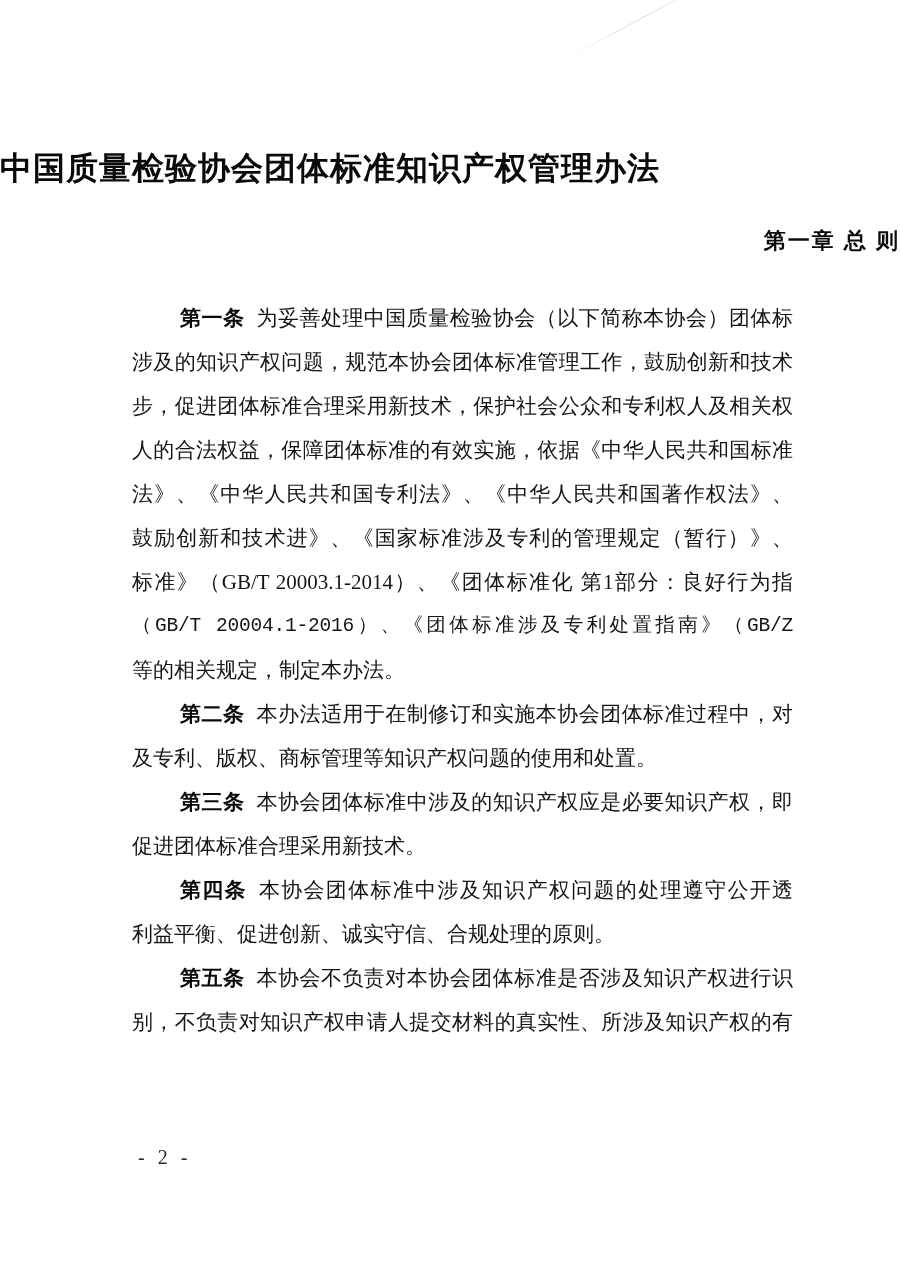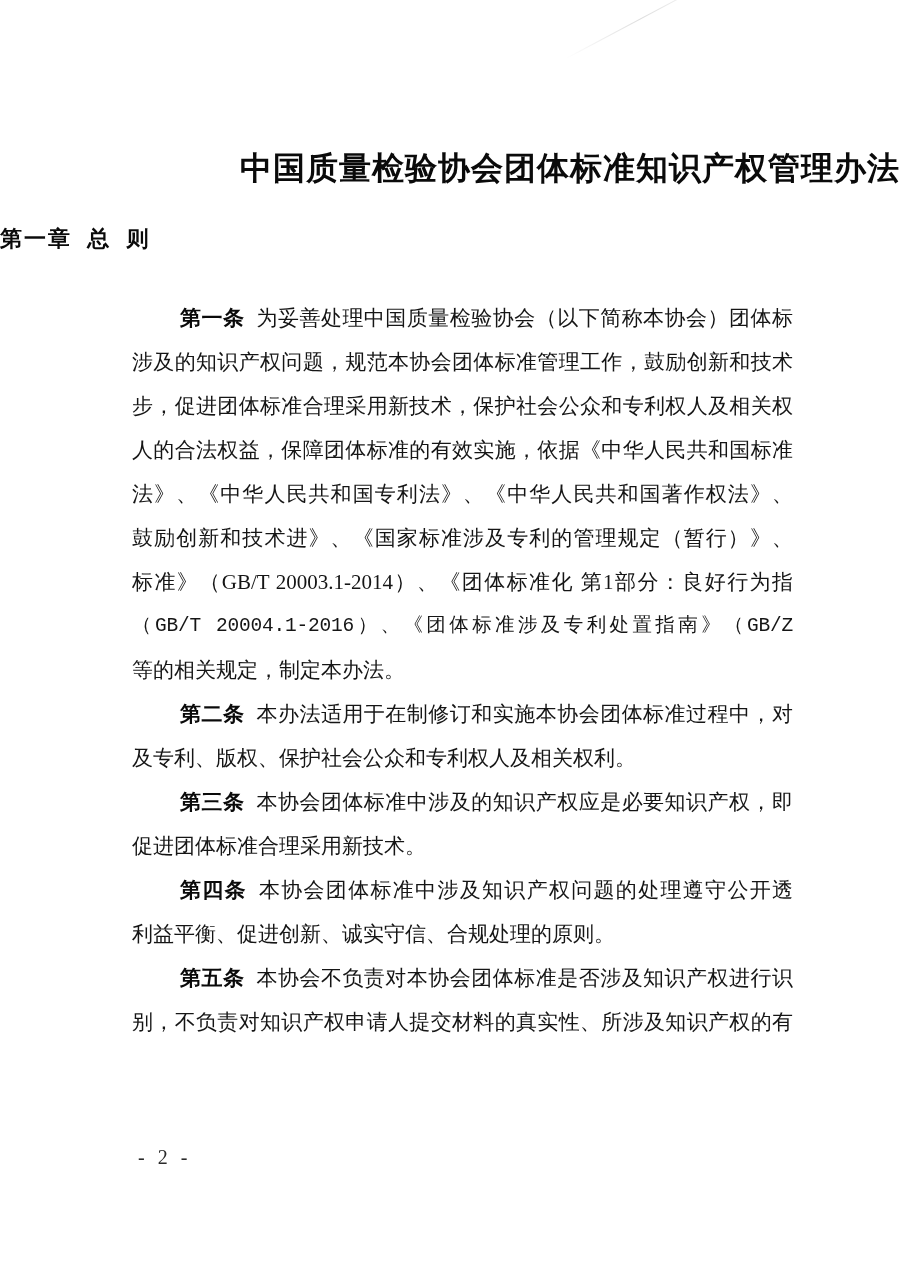--- a/index.html
+++ b/index.html
@@ -20,34 +20,34 @@
     height: 1px;
     background: linear-gradient(90deg, rgba(0,0,0,0), rgba(120,120,120,0.25), rgba(0,0,0,0));
     transform: rotate(-28deg);
     transform-origin: left center;
   }
   .title {
     position: absolute;
     left: 0; right: 0;
     top: 146px;
     margin: 0;
-    text-align: right;
+    text-align: left;
     font-size: 32px;
     font-weight: 700;
     letter-spacing: 1px;
     line-height: 44px;
     color: #0a0a0a;
   }
   .chapter {
     position: absolute;
     left: 0; right: 0;
     top: 224px;
     margin: 0;
-    text-align: left;
-    font-family: Liberation Mono, monospace;
+    text-align: right;
+    font-family: Liberation Sans, sans-serif;
     font-size: 22px;
     font-weight: 700;
     letter-spacing: 2px;
     line-height: 34px;
     color: #0a0a0a;
   }
   .bodytext {
     position: absolute;
     left: 103px;
     top: 296px;
@@ -93,21 +93,21 @@
     <div class="line indent"><span class="label">第一条</span><span>为妥善处理中国质量检验协会（以下简称本协会）团体标准</span></div>
     <div class="line"><span>涉及的知识产权问题，规范本协会团体标准管理工作，鼓励创新和技术进</span></div>
     <div class="line"><span>步，促进团体标准合理采用新技术，保护社会公众和专利权人及相关权利</span></div>
     <div class="line"><span>人的合法权益，保障团体标准的有效实施，依据《中华人民共和国标准化</span></div>
     <div class="line"><span>法》、《中华人民共和国专利法》、《中华人民共和国著作权法》、《团</span></div>
     <div class="line"><span>鼓励创新和技术进》、《国家标准涉及专利的管理规定（暂行）》、《标准</span></div>
     <div class="line"><span>标准》（GB/T 20003.1-2014）、《团体标准化 第1部分：良好行为指南》</span></div>
     <div class="line tight"><span>（GB/T 20004.1-2016）、《团体标准涉及专利处置指南》（GB/Z 43194-2023）</span></div>
     <div class="line end"><span>等的相关规定，制定本办法。</span></div>
     <div class="line indent"><span class="label">第二条</span><span>本办法适用于在制修订和实施本协会团体标准过程中，对涉</span></div>
-    <div class="line end"><span>及专利、版权、保护社会公众和专利权人及相关权利。</span></div>
+    <div class="line end"><span>及专利、版权、商标管理等知识产权问题的使用和处置。</span></div>
     <div class="line indent"><span class="label">第三条</span><span>本协会团体标准中涉及的知识产权应是必要知识产权，即实</span></div>
     <div class="line end"><span>促进团体标准合理采用新技术。</span></div>
     <div class="line indent"><span class="label">第四条</span><span>本协会团体标准中涉及知识产权问题的处理遵守公开透明、</span></div>
     <div class="line end"><span>利益平衡、促进创新、诚实守信、合规处理的原则。</span></div>
     <div class="line indent"><span class="label">第五条</span><span>本协会不负责对本协会团体标准是否涉及知识产权进行识</span></div>
     <div class="line"><span>别，不负责对知识产权申请人提交材料的真实性、所涉及知识产权的有效</span></div>
   </div>
 
   <div class="pagenum">- 2 -</div>
 </div>

